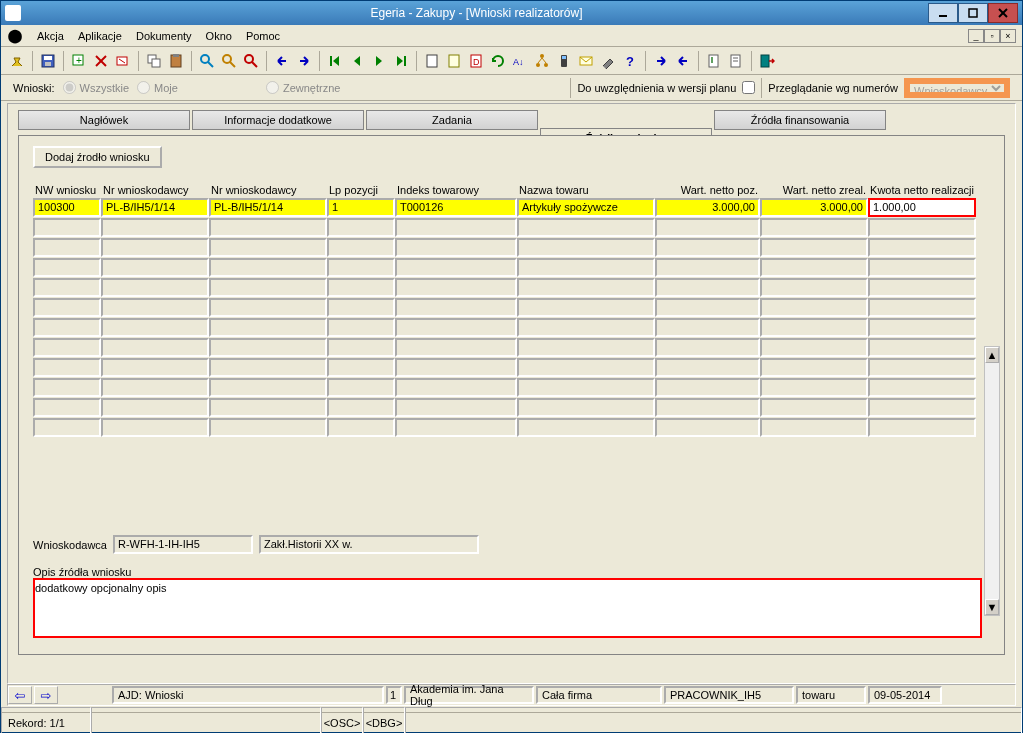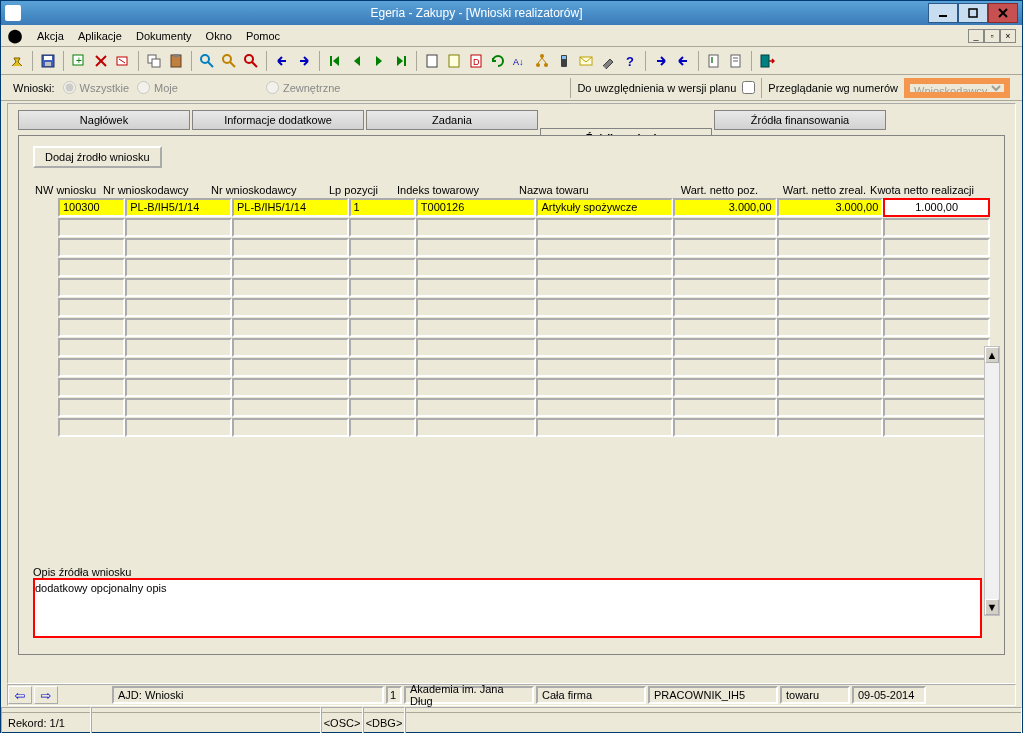--- a/index.html
+++ b/index.html
@@ -38,25 +38,25 @@
 .tabs { display: flex; gap: 2px; margin-bottom: 6px; }
 .tab { flex: none; width: 172px; height: 20px; border: 1px solid #848484; background: linear-gradient(to bottom,#e8e8e8,#d2d2d2); display:flex; align-items:center; justify-content:center; cursor:pointer; font-size:11px; }
 .tab.active { background:#ece9d8; border-bottom:1px solid #ece9d8; font-weight:bold; position:relative; top:18px; }
 .tabbody { border:1px solid #848484; background:#ece9d8; padding:10px 14px; height:520px; position:relative; margin-top:-1px;}
 
 .pbtn { padding:3px 10px; border:2px outset #fff; background:#ece9d8; cursor:pointer; font-size:11px; }
 
 .gridwrap { margin-top: 14px; }
 .ghead { display:flex; font-size:11px; }
 .ghead > div { padding:2px 2px; }
-.grow { display:flex; margin-bottom:1px;margin-left:25px; }
+.grow { display:flex; margin-bottom:1px; }
 .gcell { height:19px; border:2px inset #fff; background:#ece9d8; font-size:11px; padding:1px 3px; overflow:hidden; white-space:nowrap; }
 .gcell.y { background:#ffff00; }
 .gcell.r { text-align:right; }
-.last-col { border:2px solid #ff0000 !important; background:#fff !important; text-align:center; }
+.last-col { border:2px solid #ff0000 !important; background:#fff !important; text-align:left; }
 
 .c0{width:68px}.c1{width:108px}.c2{width:118px}.c3{width:68px}.c4{width:122px}.c5{width:138px}.c6{width:105px}.c7{width:108px}.c8{width:108px}
 
 .bottomform{ position:absolute; left:14px; bottom:100px; display:flex; align-items:center; gap:6px;}
 .tinput{ height:19px; border:2px inset #fff; background:#ece9d8; padding:1px 3px; font-size:11px; display:inline-block;}
 .opislabel{position:absolute; left:14px; bottom:76px; font-size:11px;}
 .opisbox{position:absolute; left:14px; right:22px; bottom:16px; height:60px; border:2px solid #ff0000; background:#fff; padding:2px 0; font-size:11px;}
 .scrollbar{position:absolute; right:4px; top:210px; width:16px; height:270px; background:#e8e8e8; border:1px solid #c0c0c0;}
 .scrollbar .sb{height:16px; background:#d4d0c8; border:1px outset #fff; display:flex;align-items:center;justify-content:center;}
 .scrollbar .track{height:236px; background:#f0f0f0;}
@@ -482,33 +482,38 @@
               <div class="gcell c8"></div>
             </div>
         </div>
 
         <div class="scrollbar">
           <div class="sb">▲</div>
           <div class="track"></div>
           <div class="sb">▼</div>
         </div>
 
+        <div class="bottomform">
+          <span>Wnioskodawca</span>
+          <span class="tinput" style="width:140px">R-WFH-1-IH-IH5</span>
+          <span class="tinput" style="width:220px">Zakł.Historii XX w.</span>
+        </div>
         <div class="opislabel">Opis źródła wniosku</div>
         <div class="opisbox">dodatkowy opcjonalny opis</div>
       </div>
     </div>
 
     <div class="bottombar">
       <div class="navb">⇦</div>
       <div class="navb">⇨</div>
       <div style="width:50px"></div>
       <div class="bfield" style="width:272px">AJD: Wnioski</div>
       <div class="bfield" style="width:16px; justify-content:flex-end">1</div>
       <div class="bfield" style="width:130px">Akademia im. Jana Dług</div>
-      <div class="bfield" style="width:110px">Cała firma</div>
+      <div class="bfield" style="width:126px">Cała firma</div>
       <div class="bfield" style="width:130px">PRACOWNIK_IH5</div>
       <div class="bfield" style="width:70px">towaru</div>
       <div class="bfield" style="width:74px">09-05-2014</div>
     </div>
 
     <div class="statusbar">
       <div class="spanel" style="width:90px">Rekord: 1/1</div>
       <div class="spanel" style="width:230px"></div>
       <div class="spanel" style="width:42px; justify-content:center">&lt;OSC&gt;</div>
       <div class="spanel" style="width:42px; justify-content:center">&lt;DBG&gt;</div>

